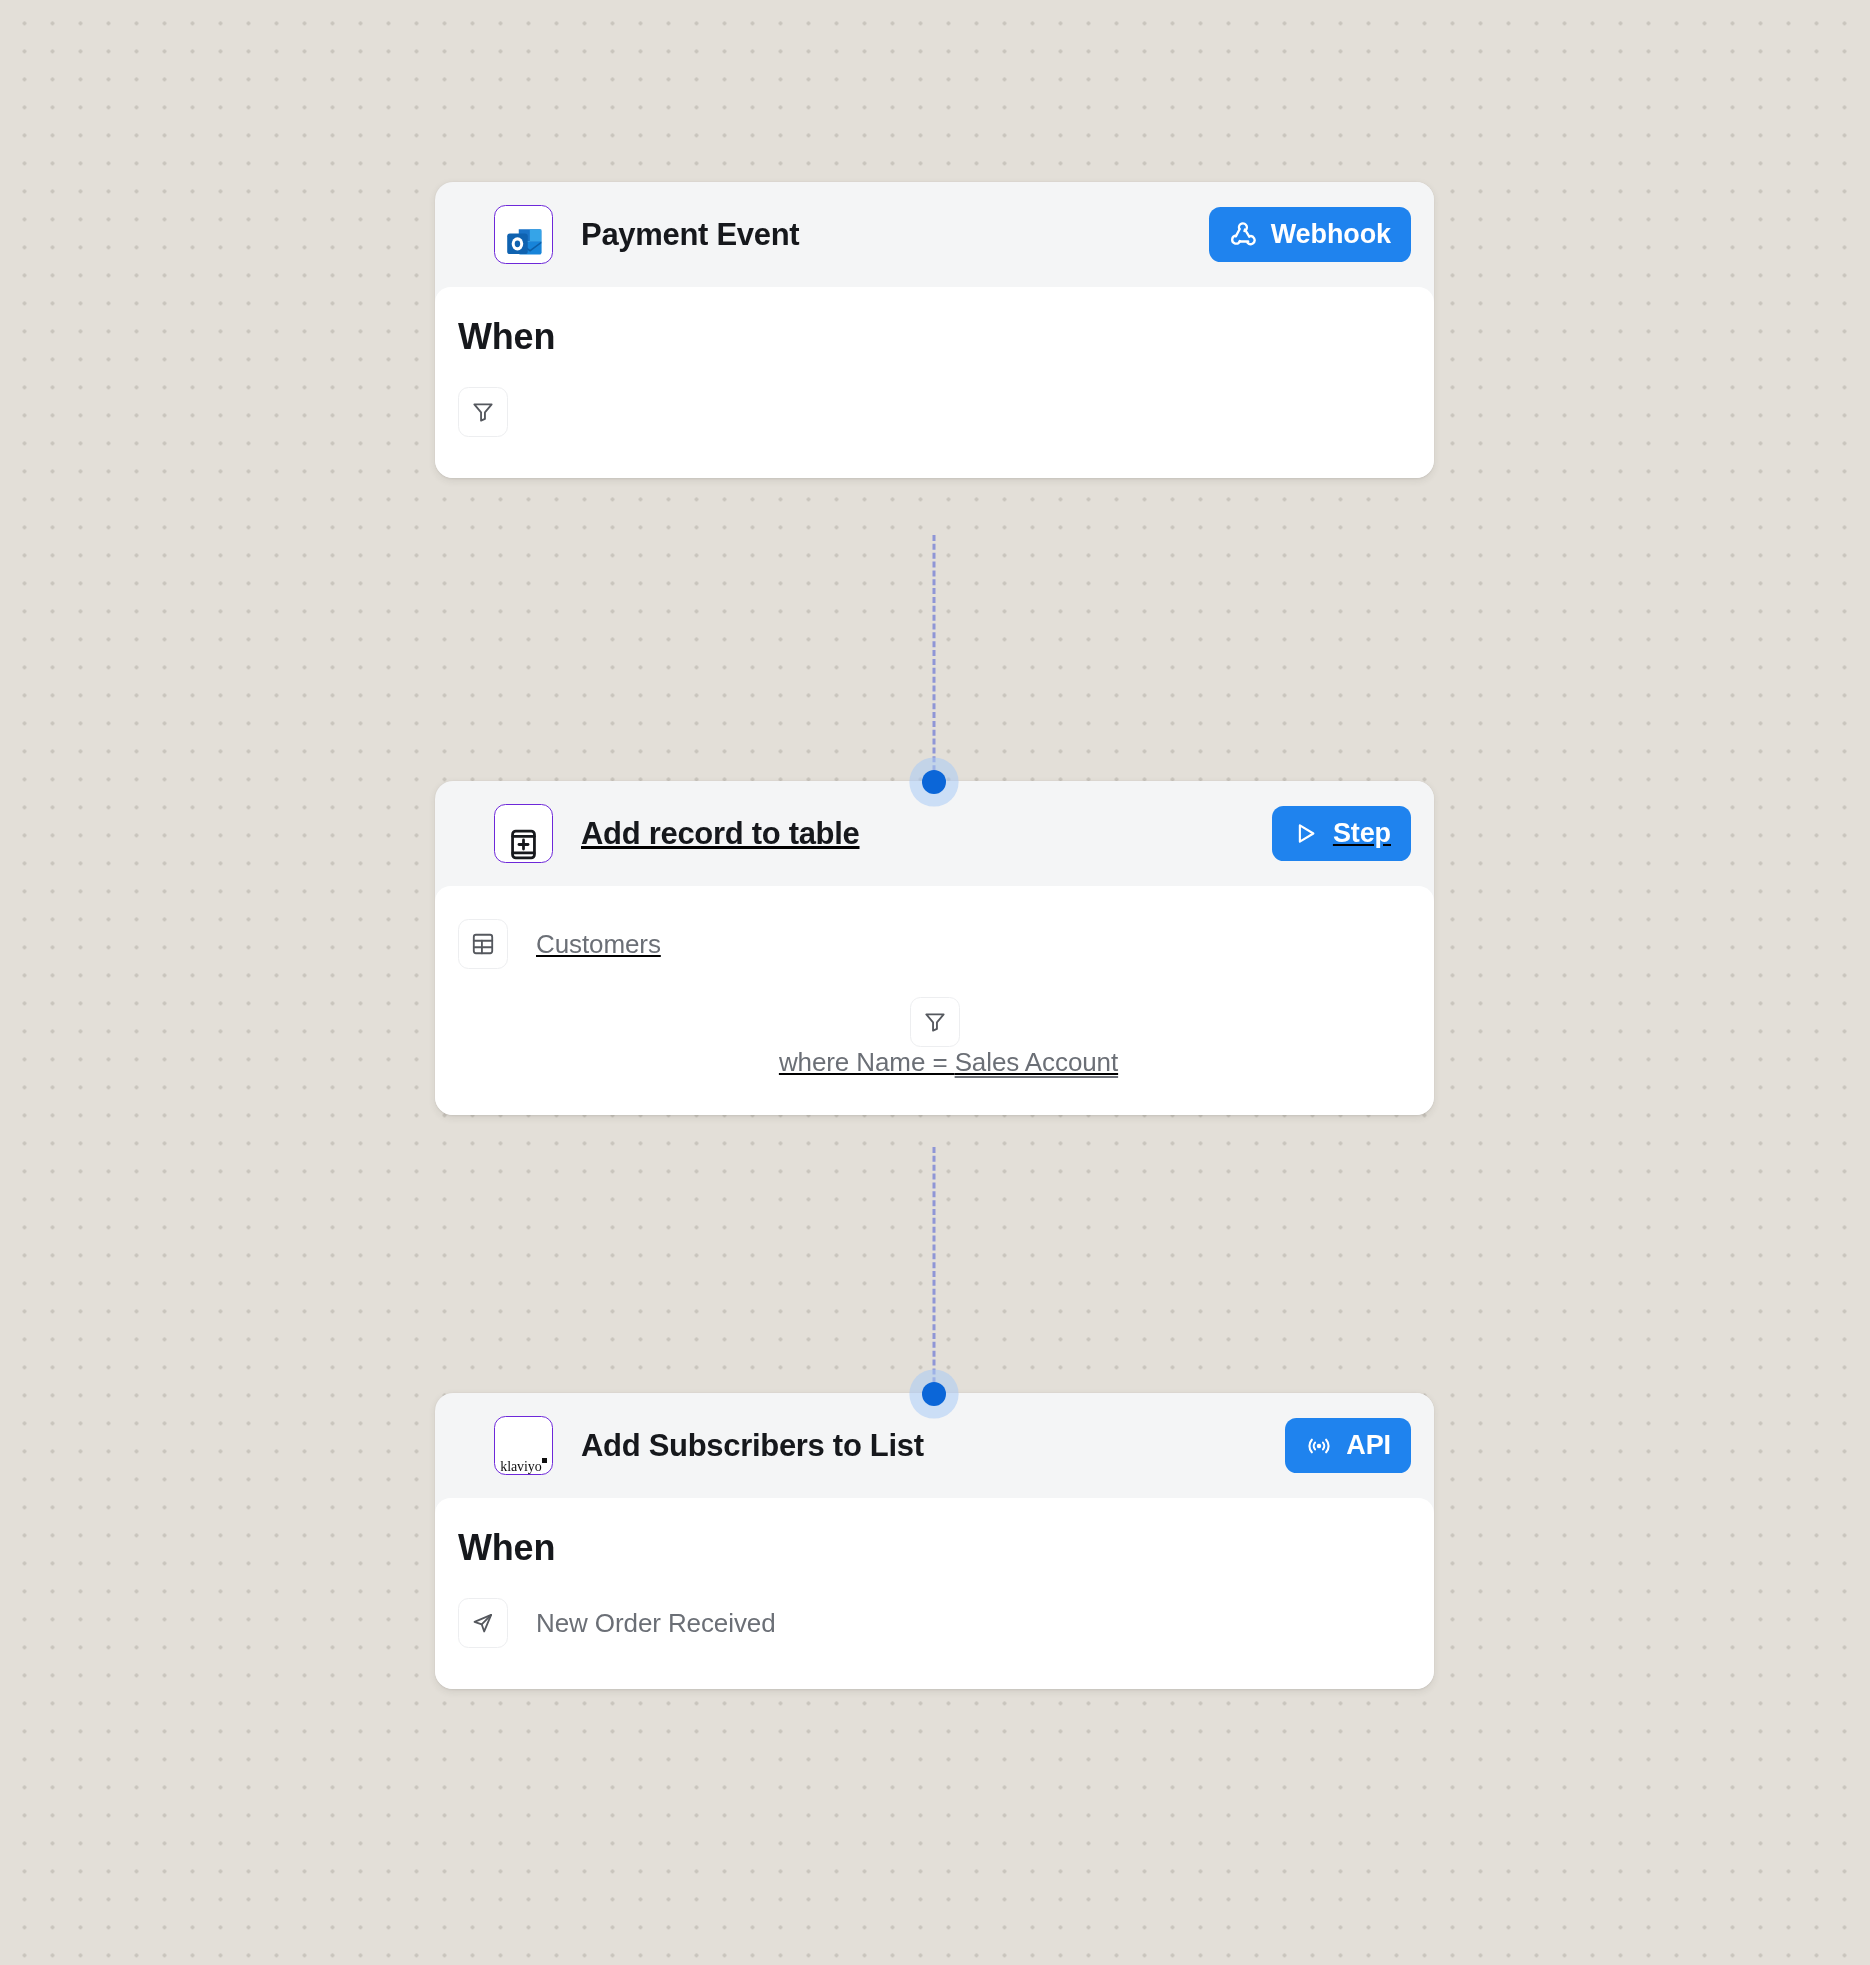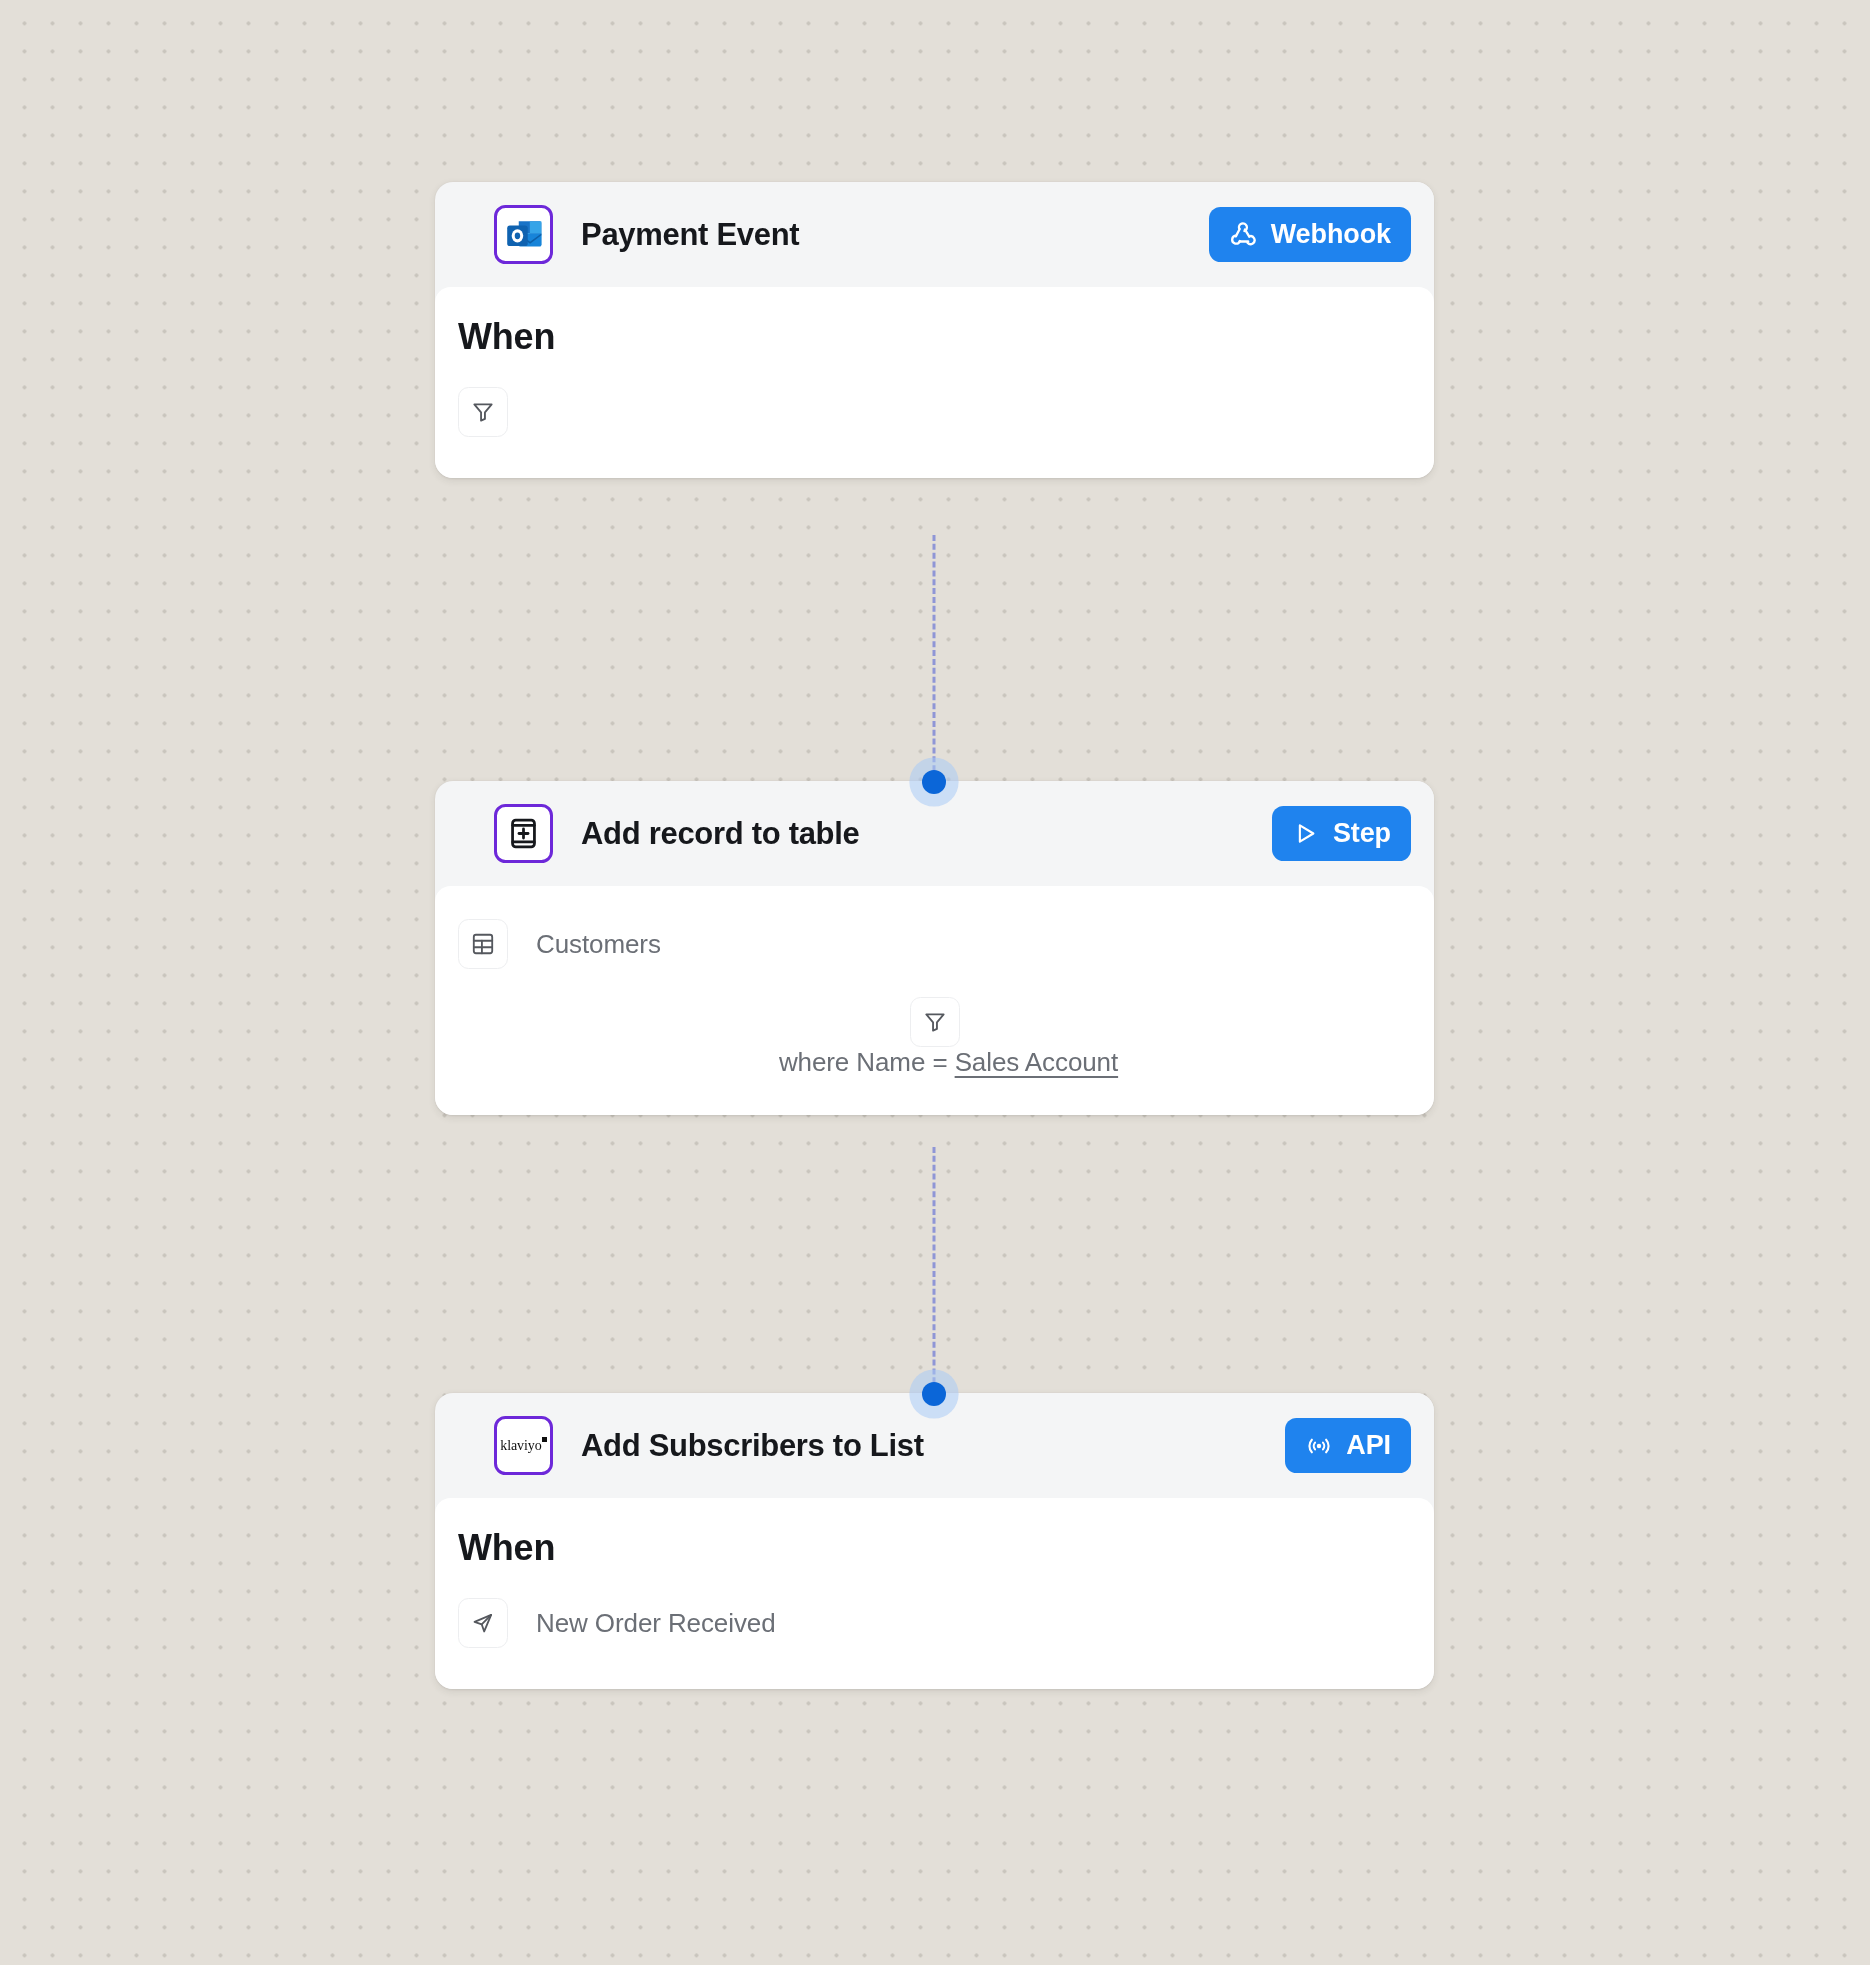--- a/index.html
+++ b/index.html
@@ -57,40 +57,40 @@
     position: absolute;
     left: 435px;
     width: 999px;
     border-radius: 18px;
     background: #f4f5f6;
     box-shadow: 0 2.6px 7.3px rgba(60,55,45,0.10), 0 0.5px 1.6px rgba(60,55,45,0.08);
     z-index: 3;
     overflow: hidden;
   }
   .card.card1 { top: 182px; }
-  .card.card2 { top: 781px; }
+  .card.card2 { top: 781px; text-decoration: underline; }
   .card.card3 { top: 1393px; }
 
   .card-header {
     height: 105px;
     display: flex;
     align-items: center;
     padding: 0 23px 0 23px;
     background: #f4f5f6;
     margin-left: 36px;
   }
 
   .app-icon {
     width: 59px;
     height: 59px;
     border-radius: 11.5px;
     background: #ffffff;
-    border: 3px solid #6d28d9;
-    display: flex;
-    align-items: center;
+    border: 1px solid #6d28d9;
+    display: flex;
+    align-items: flex-end;
     justify-content: center;
     flex: 0 0 auto;
     overflow: hidden;
   }
 
   .card-title {
     margin-left: 28px;
     font-size: 31px;
     font-weight: 700;
     color: #16181c;

